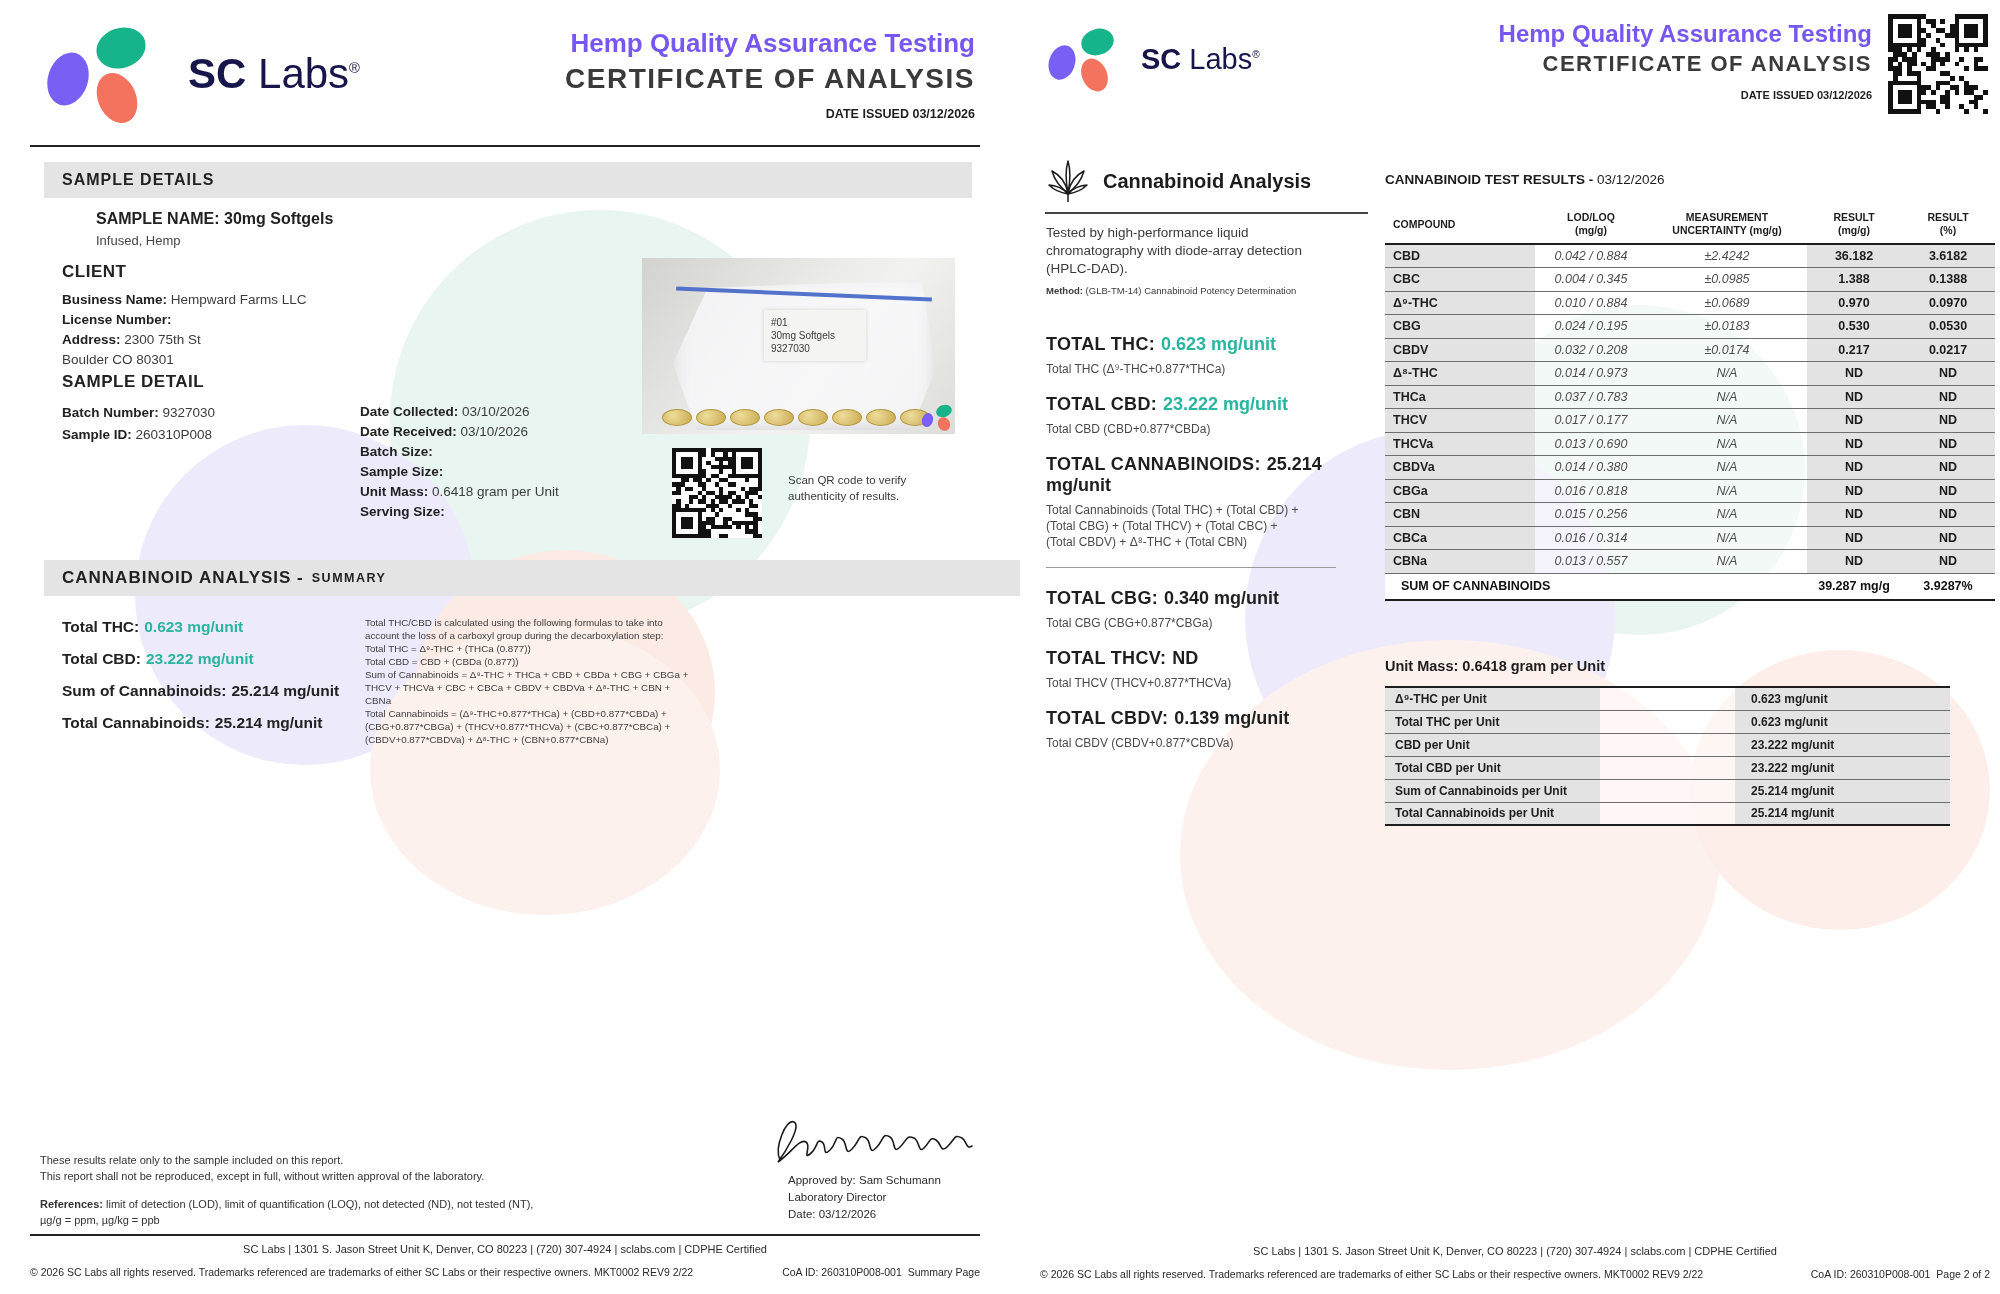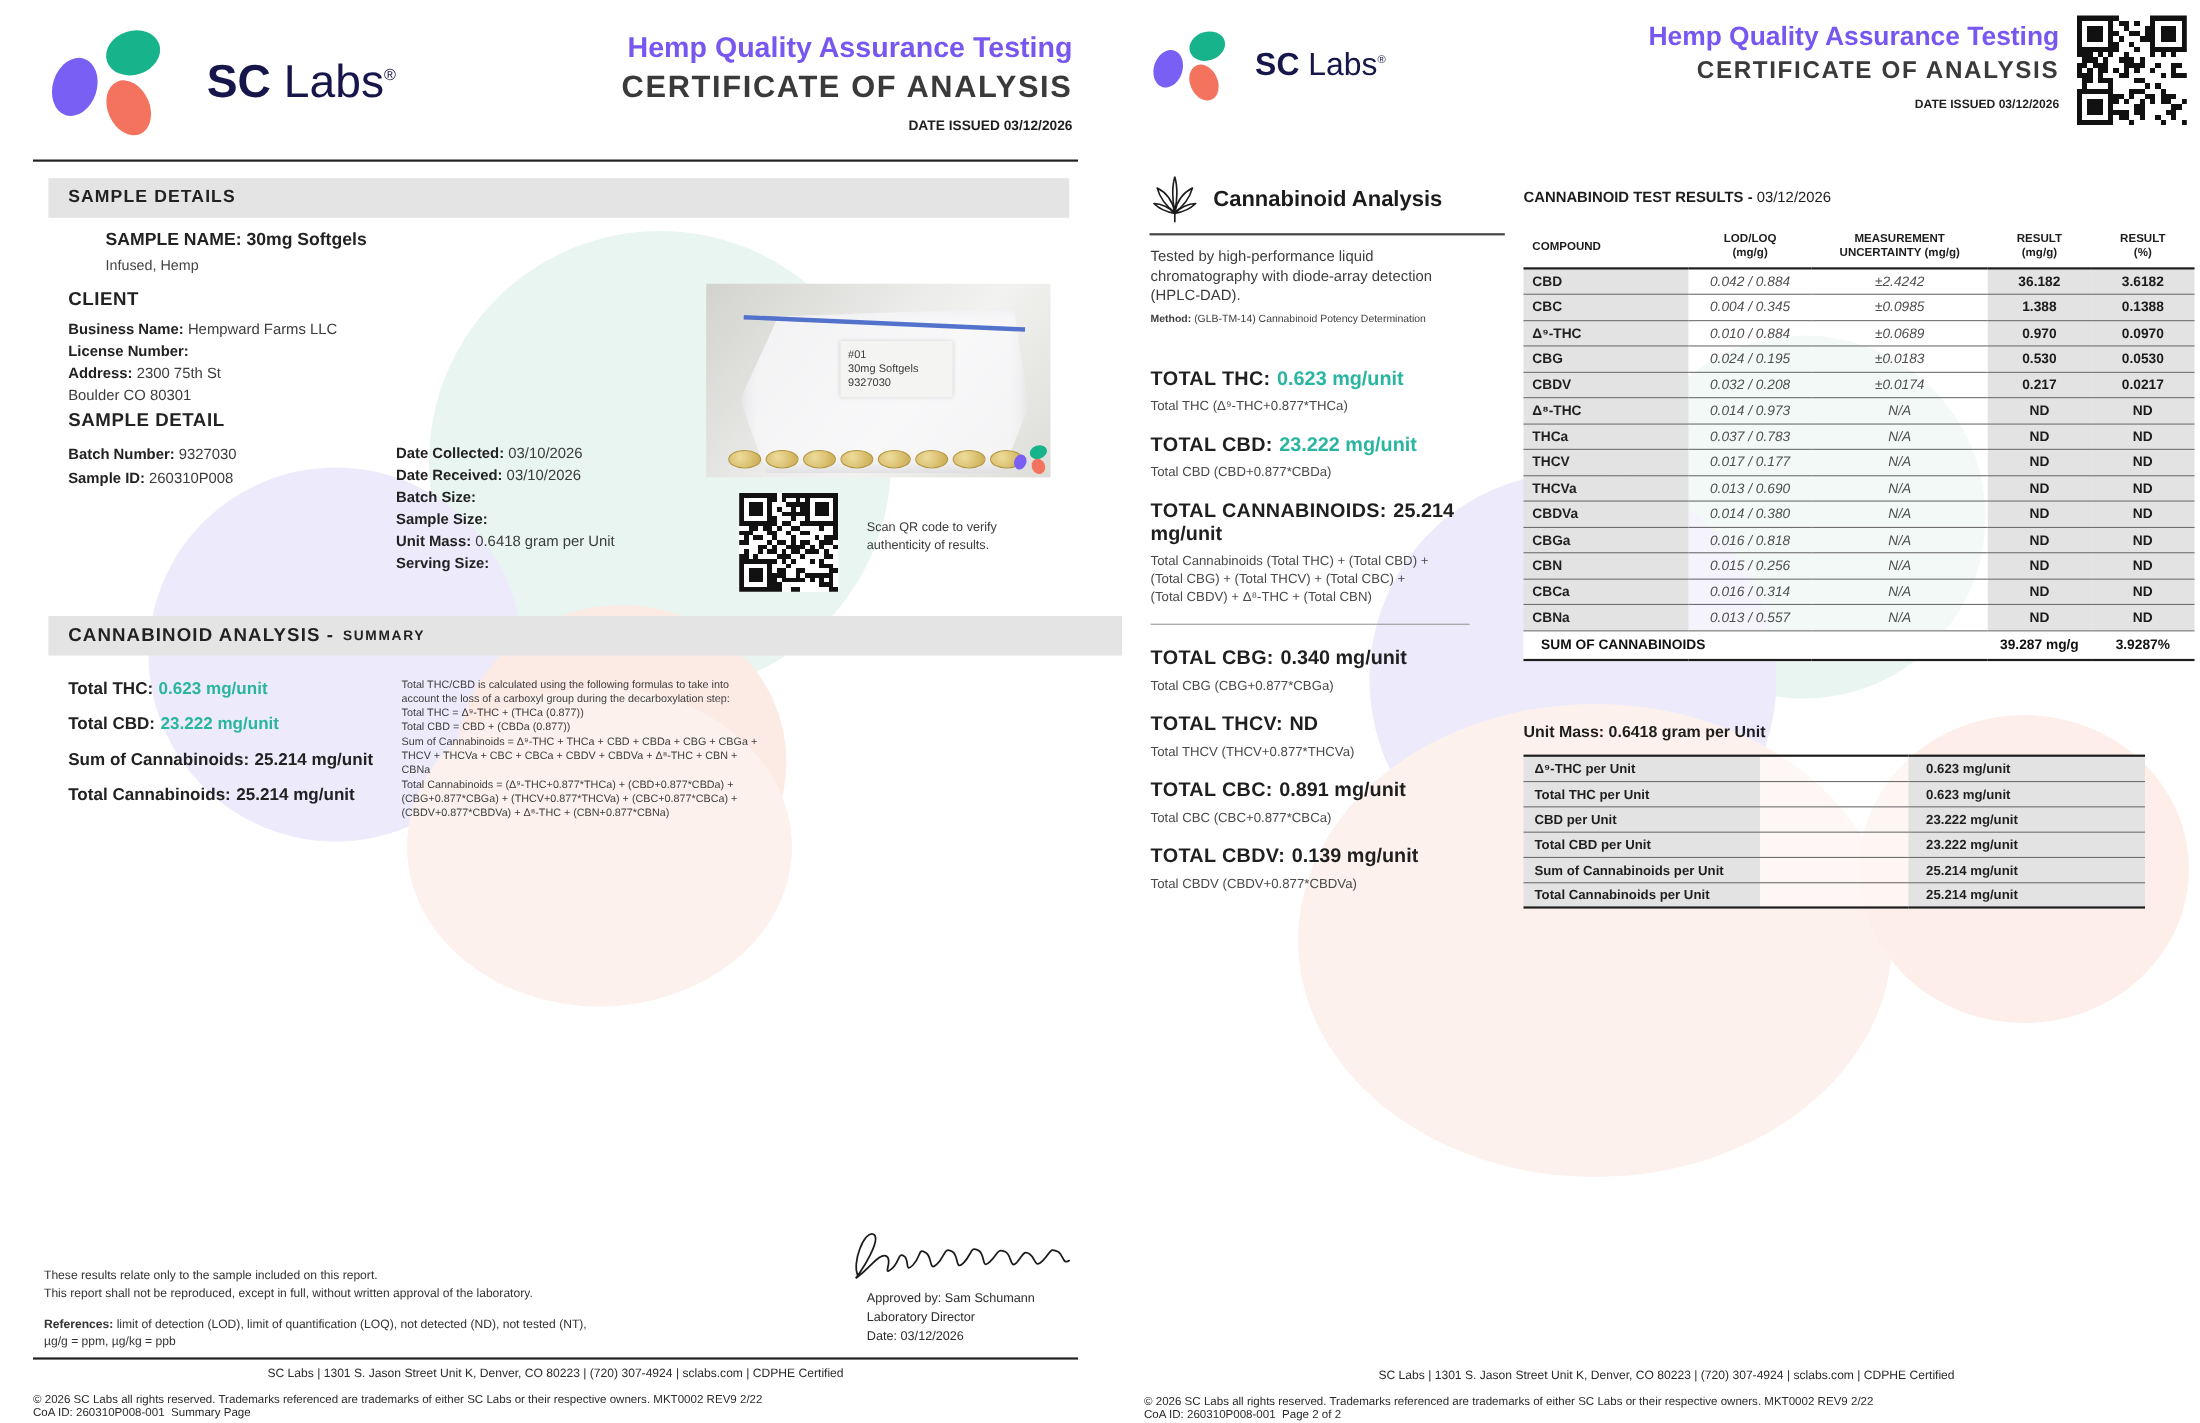--- a/index.html
+++ b/index.html
@@ -112,21 +112,21 @@
   .unit table { width:565px; table-layout:fixed; }
   .unit td { height:23px; font-size:12px; font-weight:700; color:#1f1f1f; border-bottom:1px solid #6e6e6e; vertical-align:middle; }
   .unit tr:first-child td { border-top:2px solid #1d1d1d; }
   .unit tr:last-child td { border-bottom:2px solid #1d1d1d; }
   .unit td.ul { background:#e3e3e3; padding-left:10px; width:215px; }
   .unit td.us { background:rgba(255,255,255,0.45); width:135px; }
   .unit td.uv { background:#e3e3e3; padding-left:16px; }
 
   
   .footer-line1 { position:absolute; z-index:2; font-size:11px; color:#2a2a2a; text-align:center; }
-  .footer-line2 { position:absolute; z-index:2; font-size:10.5px; color:#2a2a2a; display:flex; justify-content:space-between;flex-direction:column; }
+  .footer-line2 { position:absolute; z-index:2; font-size:10.5px; color:#2a2a2a; display:flex; justify-content:space-between; }
   .footer-line2 .r { white-space:pre; }
 
   .small { font-size:11px; line-height:16px; color:#333; }
   .sig-lines { font-size:11.5px; line-height:17px; color:#2c2c2c; }
 </style>
 </head>
 <body>
 
 <div class="canvas">
 
@@ -603,24 +603,20 @@
       <div class="tdivider"></div>
       <div class="trow">
         <span class="tlab">TOTAL CBG:</span><span class="tval">0.340 mg/unit</span>
         <div class="tsub pre">Total CBG (CBG+0.877*CBGa)</div>
       </div>
       <div class="trow">
         <span class="tlab">TOTAL THCV:</span><span class="tval">ND</span>
         <div class="tsub pre">Total THCV (THCV+0.877*THCVa)</div>
       </div>
       <div class="trow">
-        <span class="tlab">TOTAL CBC:</span><span class="tval">0.891 mg/unit</span>
-        <div class="tsub pre">Total CBC (CBC+0.877*CBCa)</div>
-      </div>
-      <div class="trow">
         <span class="tlab">TOTAL CBDV:</span><span class="tval">0.139 mg/unit</span>
         <div class="tsub pre">Total CBDV (CBDV+0.877*CBDVa)</div>
       </div>
     </div>
 
     <div class="z" style="left:1385px; top:172px; font-size:13.5px; color:#1d1d1d;">
       <b>CANNABINOID TEST RESULTS -</b> <span>03/12/2026</span>
     </div>
 
     <div class="results">

